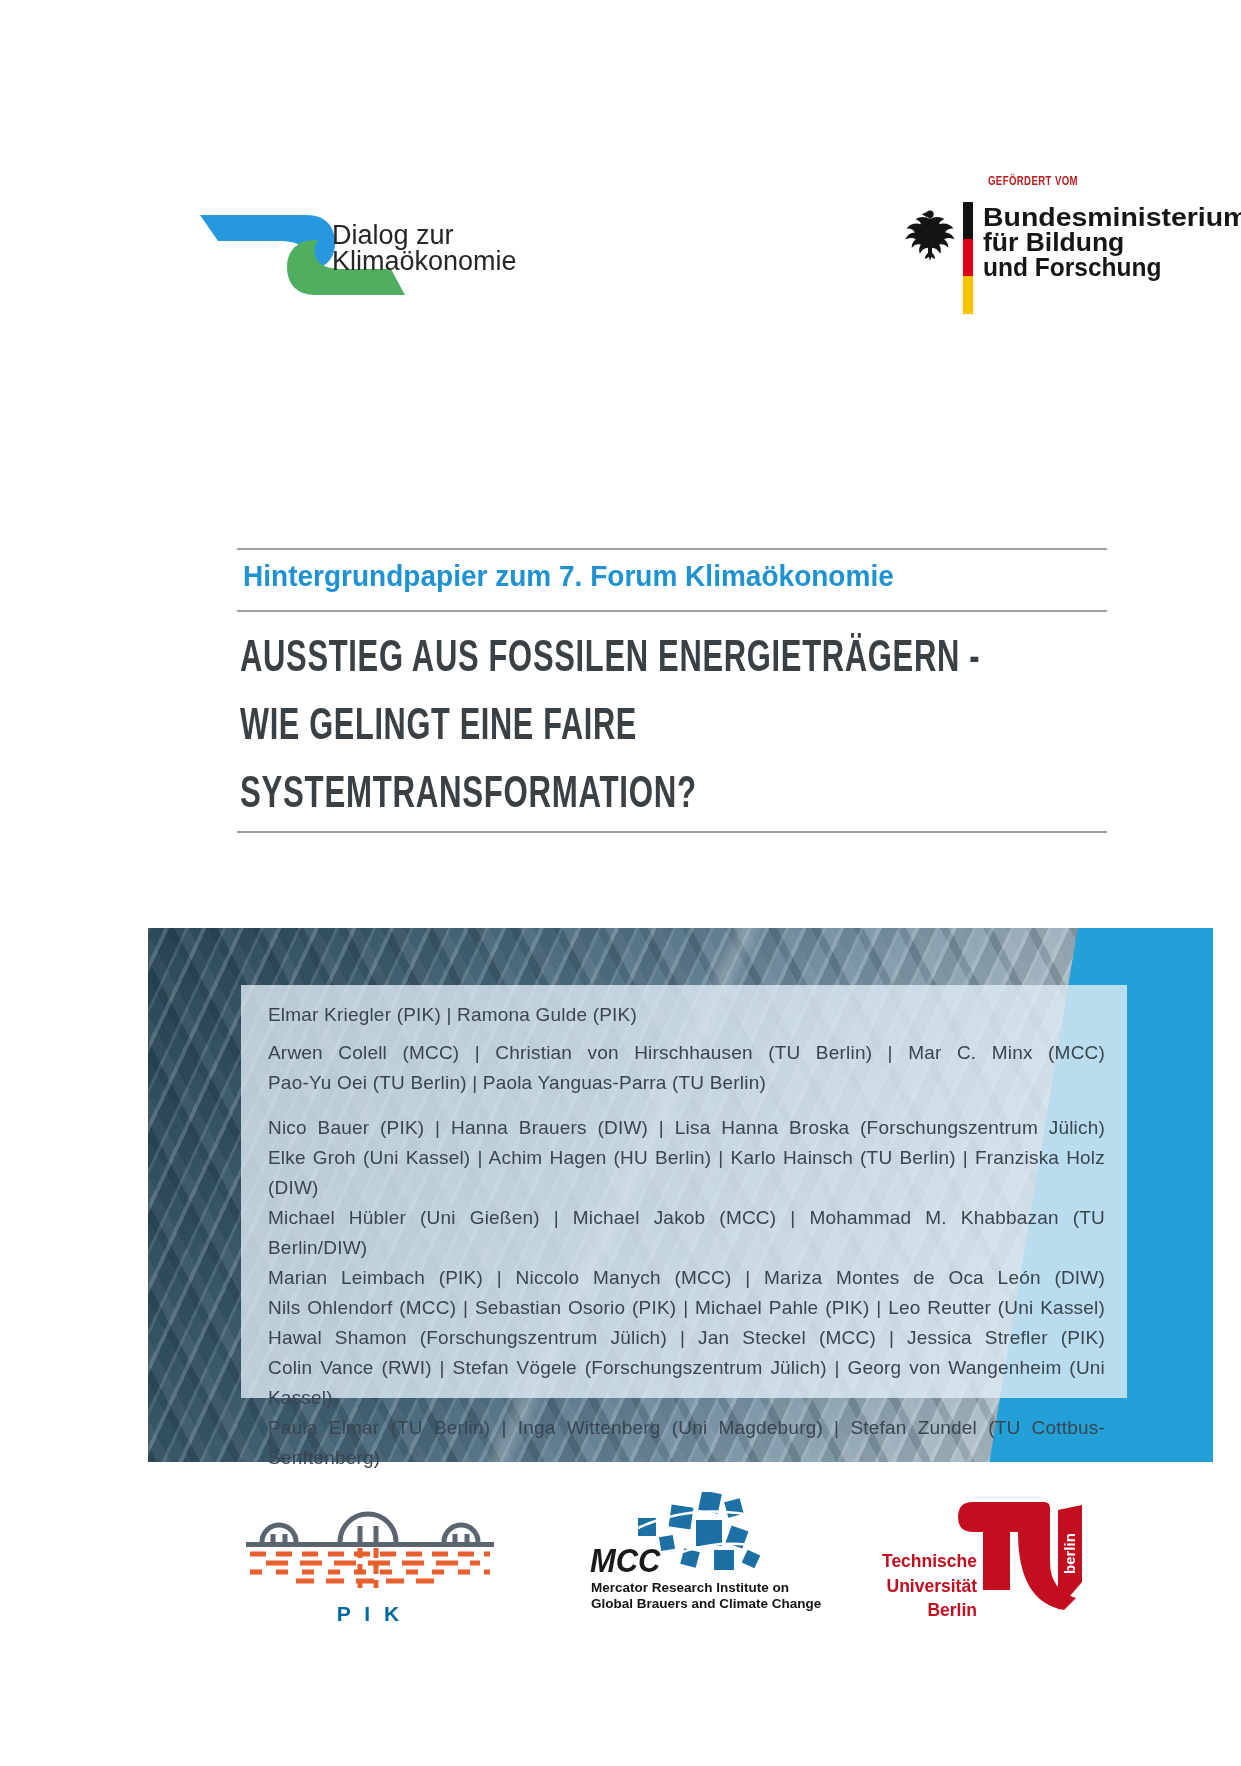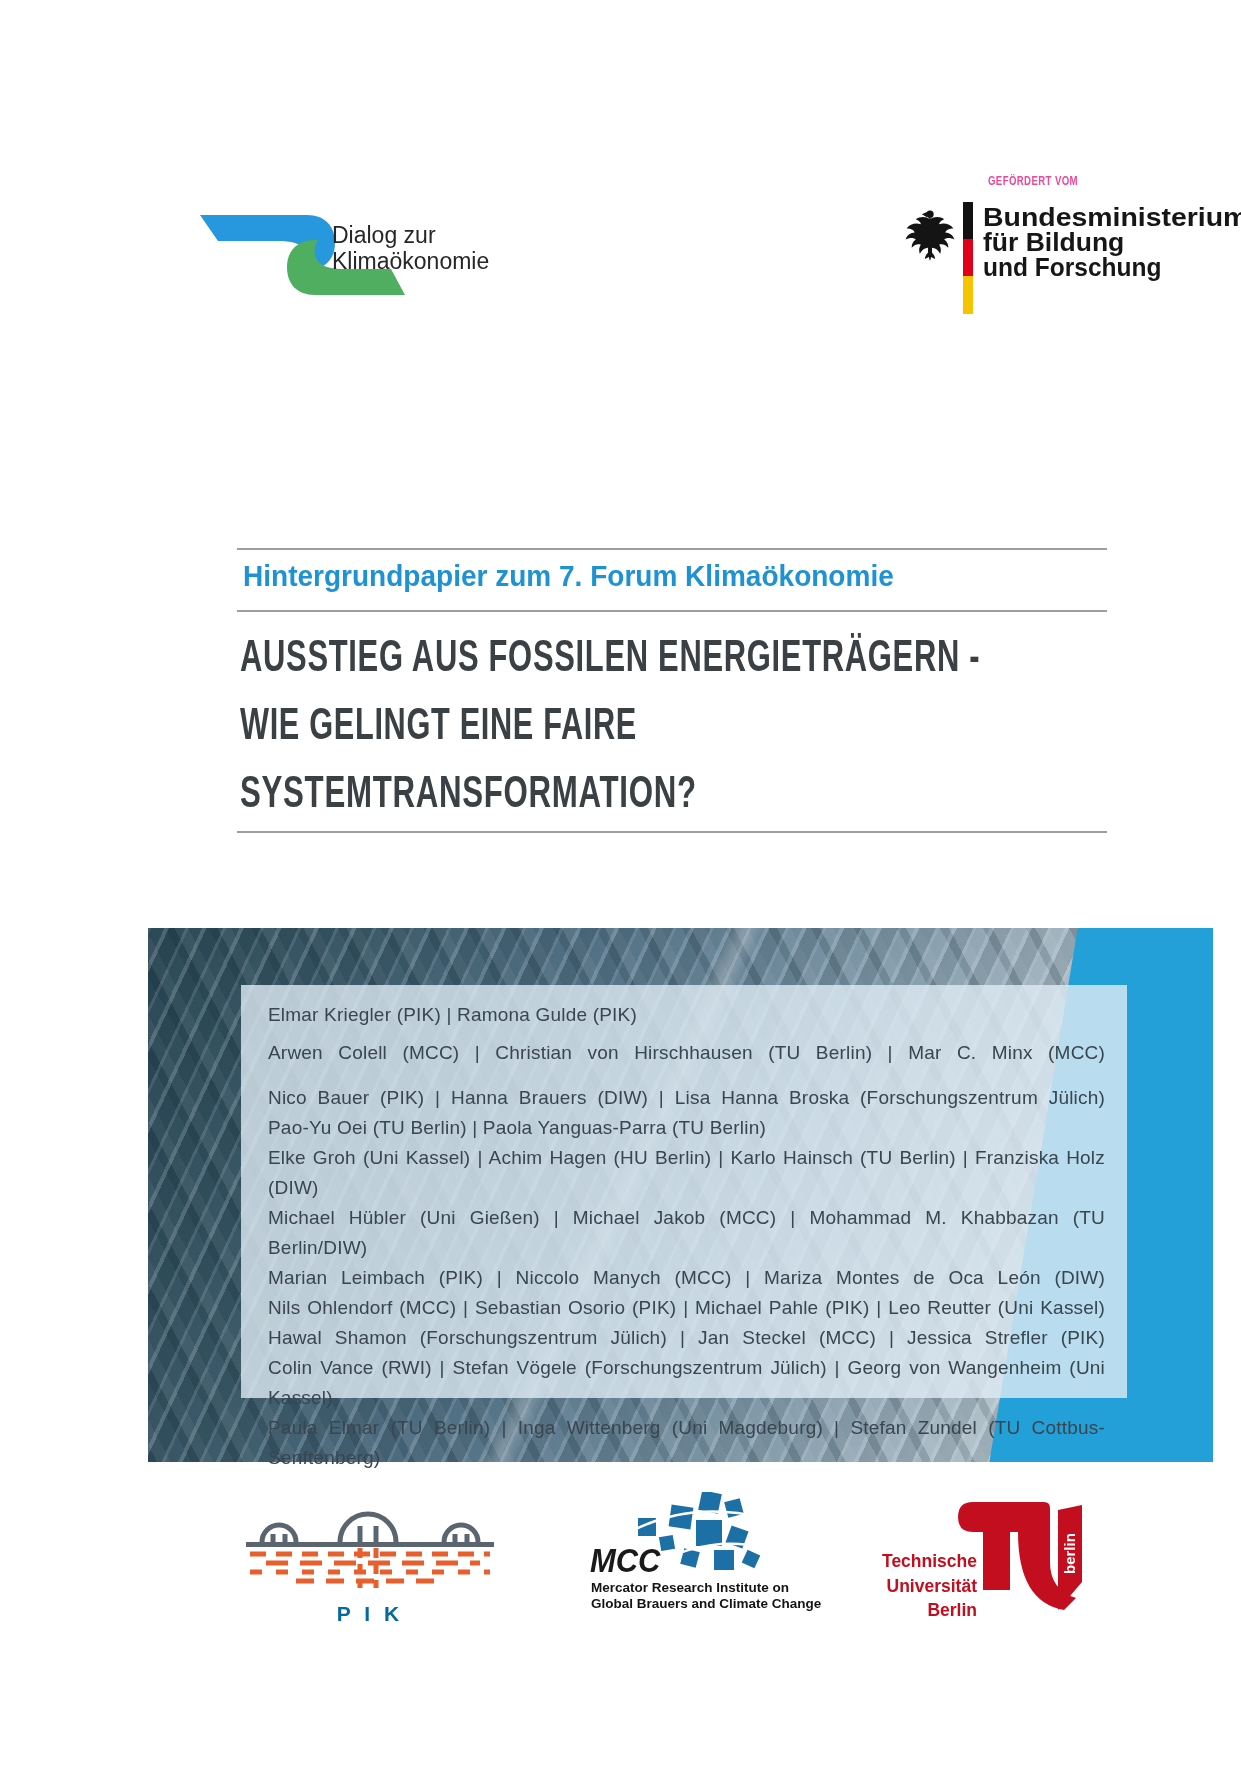--- a/index.html
+++ b/index.html
@@ -4,24 +4,24 @@
 <style>
   html,body{margin:0;padding:0;}
   body{width:1241px;height:1766px;background:#ffffff;font-family:"Liberation Sans",sans-serif;}
   .page{position:relative;width:1241px;height:1766px;background:#fff;overflow:hidden;}
 
   .fit{display:inline-block;white-space:nowrap;transform-origin:left center;}
 
   
   .dlg{position:absolute;left:195px;top:208px;width:300px;height:110px;}
   .dlg svg{position:absolute;left:0;top:0;}
-  .dlg-text{position:absolute;left:137px;top:14px;font-size:23px;line-height:26px;color:#262626;}
+  .dlg-text{position:absolute;left:137px;top:14px;font-size:27px;line-height:26px;color:#262626;}
 
   
-  .funding-label{position:absolute;left:988px;top:174px;font-size:12.5px;font-weight:bold;letter-spacing:.5px;color:#ec4899;}
+  .funding-label{position:absolute;left:988px;top:174px;font-size:12.5px;font-weight:bold;letter-spacing:.5px;color:#b91c1c;}
   .eagle{position:absolute;left:903px;top:206px;}
   .flag{position:absolute;left:963px;top:202px;width:10px;height:112px;}
   .flag span{display:block;width:10px;}
   .flag .f-black{height:37px;background:#111111;}
   .flag .f-red{height:37px;background:#e10019;}
   .flag .f-gold{height:38px;background:#f6c400;}
   .ministry{position:absolute;left:983px;top:205px;font-size:26px;font-weight:bold;line-height:25px;color:#161616;}
 
   
   .rule{position:absolute;left:237px;width:870px;height:2px;background:#9e9e9e;}
@@ -105,22 +105,22 @@
     <span class="tline"><span class="fit" style="transform: scaleX(0.694529);">SYSTEMTRANSFORMATION?</span></span>
   </div>
   <div class="rule rule3"></div>
 
   <div class="band">
     <div class="band-photo"></div>
     <div class="band-cyan"></div>
     <div class="authors-box">
       <div class="aline">Elmar Kriegler (PIK) | Ramona Gulde (PIK)</div>
       <div class="aline just g2">Arwen Colell (MCC) | Christian von Hirschhausen (TU Berlin) | Mar C. Minx (MCC)</div>
+      <div class="aline">Pao-Yu Oei (TU Berlin) | Paola Yanguas-Parra (TU Berlin)</div>
       <div class="aline just g3">Nico Bauer (PIK) | Hanna Brauers (DIW) | Lisa Hanna Broska (Forschungszentrum Jülich)</div>
-      <div class="aline">Pao-Yu Oei (TU Berlin) | Paola Yanguas-Parra (TU Berlin)</div>
       <div class="aline just">Elke Groh (Uni Kassel) | Achim Hagen (HU Berlin) | Karlo Hainsch (TU Berlin) | Franziska Holz (DIW)</div>
       <div class="aline just">Michael Hübler (Uni Gießen) | Michael Jakob (MCC) | Mohammad M. Khabbazan (TU Berlin/DIW)</div>
       <div class="aline just">Marian Leimbach (PIK) | Niccolo Manych (MCC) | Mariza Montes de Oca León (DIW)</div>
       <div class="aline just">Nils Ohlendorf (MCC) | Sebastian Osorio (PIK) | Michael Pahle (PIK) | Leo Reutter (Uni Kassel)</div>
       <div class="aline just">Hawal Shamon (Forschungszentrum Jülich) | Jan Steckel (MCC) | Jessica Strefler (PIK)</div>
       <div class="aline just">Colin Vance (RWI) | Stefan Vögele (Forschungszentrum Jülich) | Georg von Wangenheim (Uni Kassel)</div>
       <div class="aline just">Paula Elmar (TU Berlin) | Inga Wittenberg (Uni Magdeburg) | Stefan Zundel (TU Cottbus-Senftenberg)</div>
     </div>
   </div>
 

